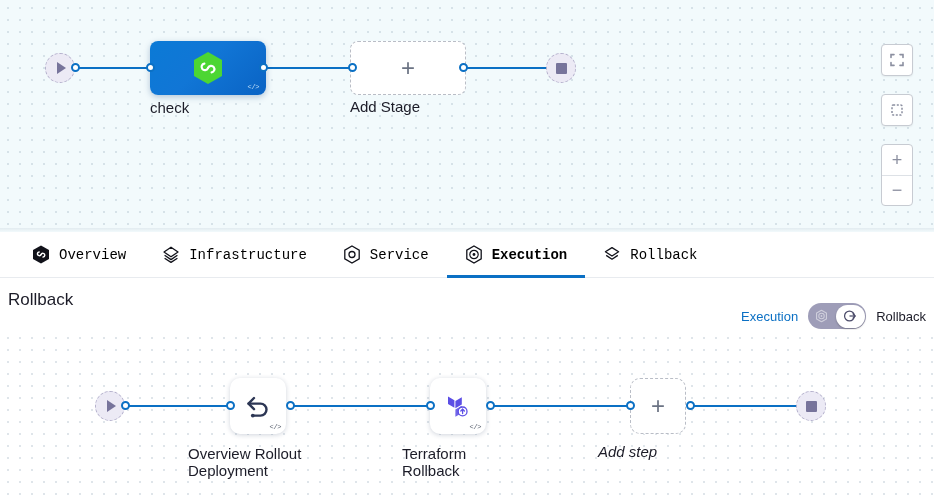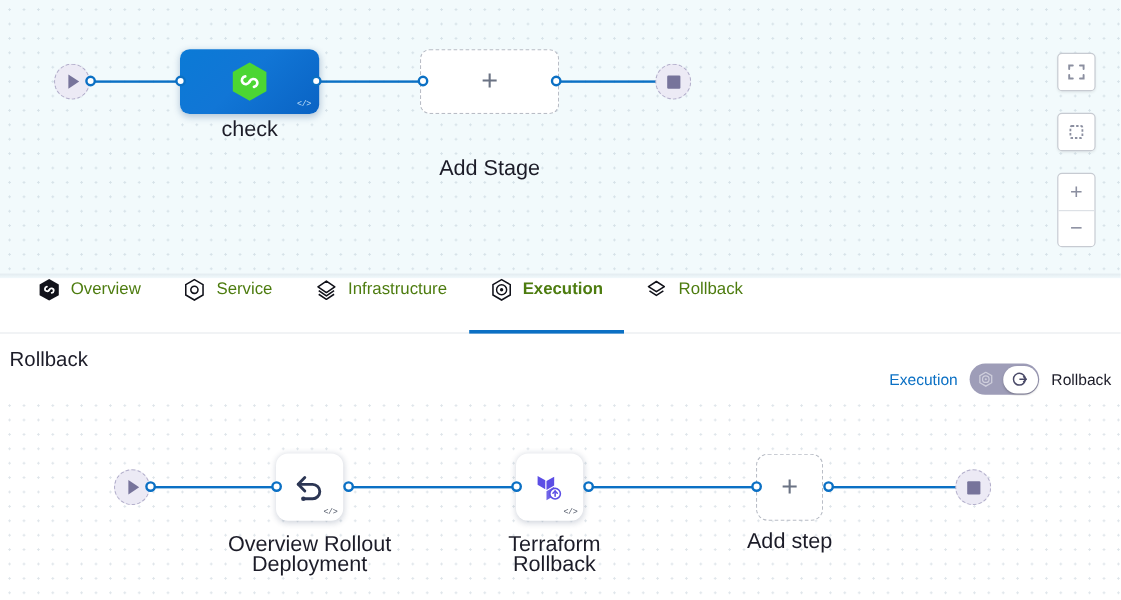--- a/index.html
+++ b/index.html
@@ -78,34 +78,34 @@
   .plus-glyph { color: #6b7384; font-size: 24px; line-height: 1; font-weight: 300; }
 
   .code-badge {
     position: absolute; right: 5px; bottom: 3px;
     font-size: 7px; letter-spacing: -0.4px;
     color: #5d6472; font-family: "Liberation Mono", monospace;
   }
   .node-check .code-badge { color: #bcdcf7; right: 7px; bottom: 4px; }
 
   .node-label {
-    position: absolute; text-align: center;
-    font-size: 18px; color: #1c1c28; line-height: 17px;
+    position: absolute; 
+    font-size: 15px; color: #1c1c28; line-height: 17px;
   }
 
   
   .tabbar {
     position: absolute; left: 0; top: 232px; width: 934px; height: 46px;
     background: #ffffff; border-bottom: 1px solid #e8ebef;
     display: flex; align-items: stretch; padding-left: 14px;
   }
   .tab {
-    display: flex; align-items: flex-start; gap: 9px;
+    display: flex; align-items: center; gap: 9px;
     padding: 0 18px; cursor: pointer; position: relative;
-    font-size: 14px; color: #4d7c0f;
+    font-size: 14px; color: #000000; font-family: Liberation Mono, monospace;
   }
   .tab.active { font-weight: bold; }
   .tab.active::after {
     content: ""; position: absolute; left: 0; right: 0; bottom: -1px;
     height: 3px; background: #0b70c4;
   }
   .tab svg { display: block; }
 
   
   .rb-header {
@@ -182,21 +182,21 @@
     </div>
     <div class="port" style="left:146px; top:63px;"></div>
     <div class="port" style="left:259px; top:63px;"></div>
     <div class="node-label" style="left:150px; top:99px; width:116px;">check</div>
 
     <div class="node node-dashed stage-add" style="left:350px; top:41px;">
       <span class="plus-glyph">+</span>
     </div>
     <div class="port" style="left:348px; top:63px;"></div>
     <div class="port" style="left:459px; top:63px;"></div>
-    <div class="node-label" style="left:350px; top:98px; width:116px;margin-top:34px;">Add Stage</div>
+    <div class="node-label" style="left:350px; top:98px; width:116px;">Add Stage</div>
 
     <div class="port" style="left:547px; top:63px;"></div>
     <div class="terminal" style="left:546px; top:53px;">
       <div class="stop-sq"></div>
     </div>
 
     <div class="ctrl" id="btn-fullscreen">
       <svg width="16" height="16" viewBox="0 0 16 16">
         <g fill="none" stroke="#8b8fa0" stroke-width="1.6" stroke-linecap="round">
           <path d="M2 5.5V2.6h3"></path>
@@ -230,35 +230,35 @@
         <g fill="none" stroke="#ffffff" stroke-width="1.5" stroke-linecap="round">
           <path d="M7.1 6.9 a1.9 1.9 0 1 0 2 2.6"></path>
           <path d="M11.1 12.1 a1.9 1.9 0 1 0 -2 -2.6"></path>
         </g>
       </svg>
       <span>Overview</span>
     </div>
 
     <div class="tab">
       <svg width="18" height="19" viewBox="0 0 18 19">
-        <polygon points="9,1 16.2,5.2 16.2,13.8 9,18 1.8,13.8 1.8,5.2" fill="none" stroke="#11121a" stroke-width="1.3"></polygon>
-        <circle cx="9" cy="9.5" r="3" fill="none" stroke="#11121a" stroke-width="1.3"></circle>
-      </svg>
-      <span>Service</span>
-    </div>
-
-    <div class="tab">
-      <svg width="18" height="19" viewBox="0 0 18 19">
         <g fill="none" stroke="#11121a" stroke-width="1.3" stroke-linejoin="round">
           <path d="M9 2.2 L16 7 L9 11.8 L2 7 Z"></path>
           <path d="M2.6 10.2 L9 14.6 L15.4 10.2"></path>
           <path d="M2.6 13.2 L9 17.4 L15.4 13.2"></path>
         </g>
       </svg>
       <span>Infrastructure</span>
+    </div>
+
+    <div class="tab">
+      <svg width="18" height="19" viewBox="0 0 18 19">
+        <polygon points="9,1 16.2,5.2 16.2,13.8 9,18 1.8,13.8 1.8,5.2" fill="none" stroke="#11121a" stroke-width="1.3"></polygon>
+        <circle cx="9" cy="9.5" r="3" fill="none" stroke="#11121a" stroke-width="1.3"></circle>
+      </svg>
+      <span>Service</span>
     </div>
 
     <div class="tab active">
       <svg width="18" height="19" viewBox="0 0 18 19">
         <polygon points="9,1 16.2,5.2 16.2,13.8 9,18 1.8,13.8 1.8,5.2" fill="none" stroke="#11121a" stroke-width="1.3"></polygon>
         <circle cx="9" cy="9.5" r="4.2" fill="none" stroke="#11121a" stroke-width="1.2"></circle>
         <circle cx="9" cy="9.5" r="1.4" fill="#11121a"></circle>
       </svg>
       <span>Execution</span>
     </div>
@@ -339,21 +339,21 @@
     </div>
     <div class="port" style="left:426px; top:71px;"></div>
     <div class="port" style="left:486px; top:71px;"></div>
     <div class="node-label" style="left:402px; top:115px; width:120px;">Terraform Rollback</div>
 
     <div class="node node-dashed step-add" style="left:630px; top:48px;">
       <span class="plus-glyph">+</span>
     </div>
     <div class="port" style="left:626px; top:71px;"></div>
     <div class="port" style="left:686px; top:71px;"></div>
-    <div class="node-label" style="left:598px; top:113px; width:120px;">Add step</div>
+    <div class="node-label" style="left:598px; top:113px; width:120px;font-style:italic;">Add step</div>
 
     <div class="port" style="left:798px; top:71px;"></div>
     <div class="terminal" style="left:796px; top:61px;">
       <div class="stop-sq"></div>
     </div>
   </div>
 
 </div>
 
 </body></html>

